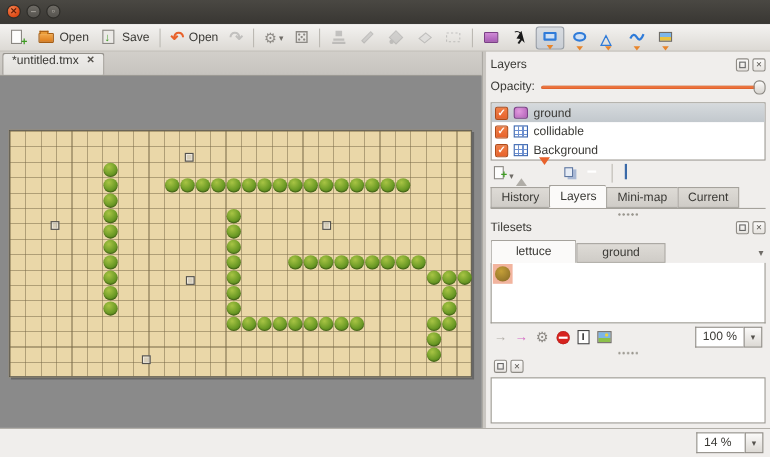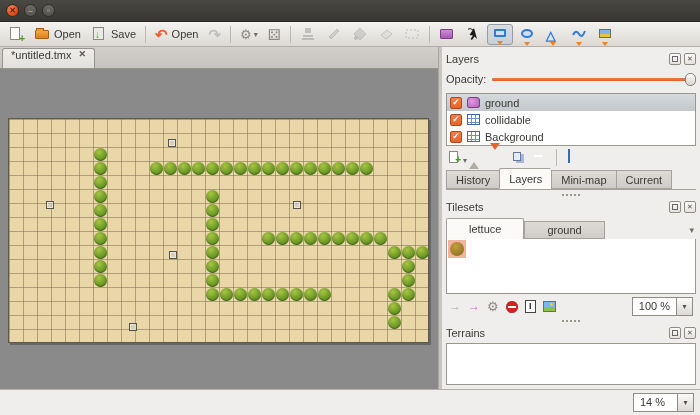--- a/index.html
+++ b/index.html
@@ -422,21 +422,20 @@
       <span class="imgico"></span>
       <span class="spacer"></span>
       <span class="combo">
         <span class="val">100 %</span>
         <span class="btn">▾</span>
       </span>
     </div>
 
     <div class="grip"></div>
     <div class="dockhead">
-      <span class="dtitle">Terrains</span>
       <span class="hbtn hbtn-float"></span>
       <span class="hbtn">✕</span>
     </div>
     <div class="terrbox"></div>
   </div>
 </div>
 
 <div class="statusbar">
   <span class="spacer"></span>
   <span class="combo">

